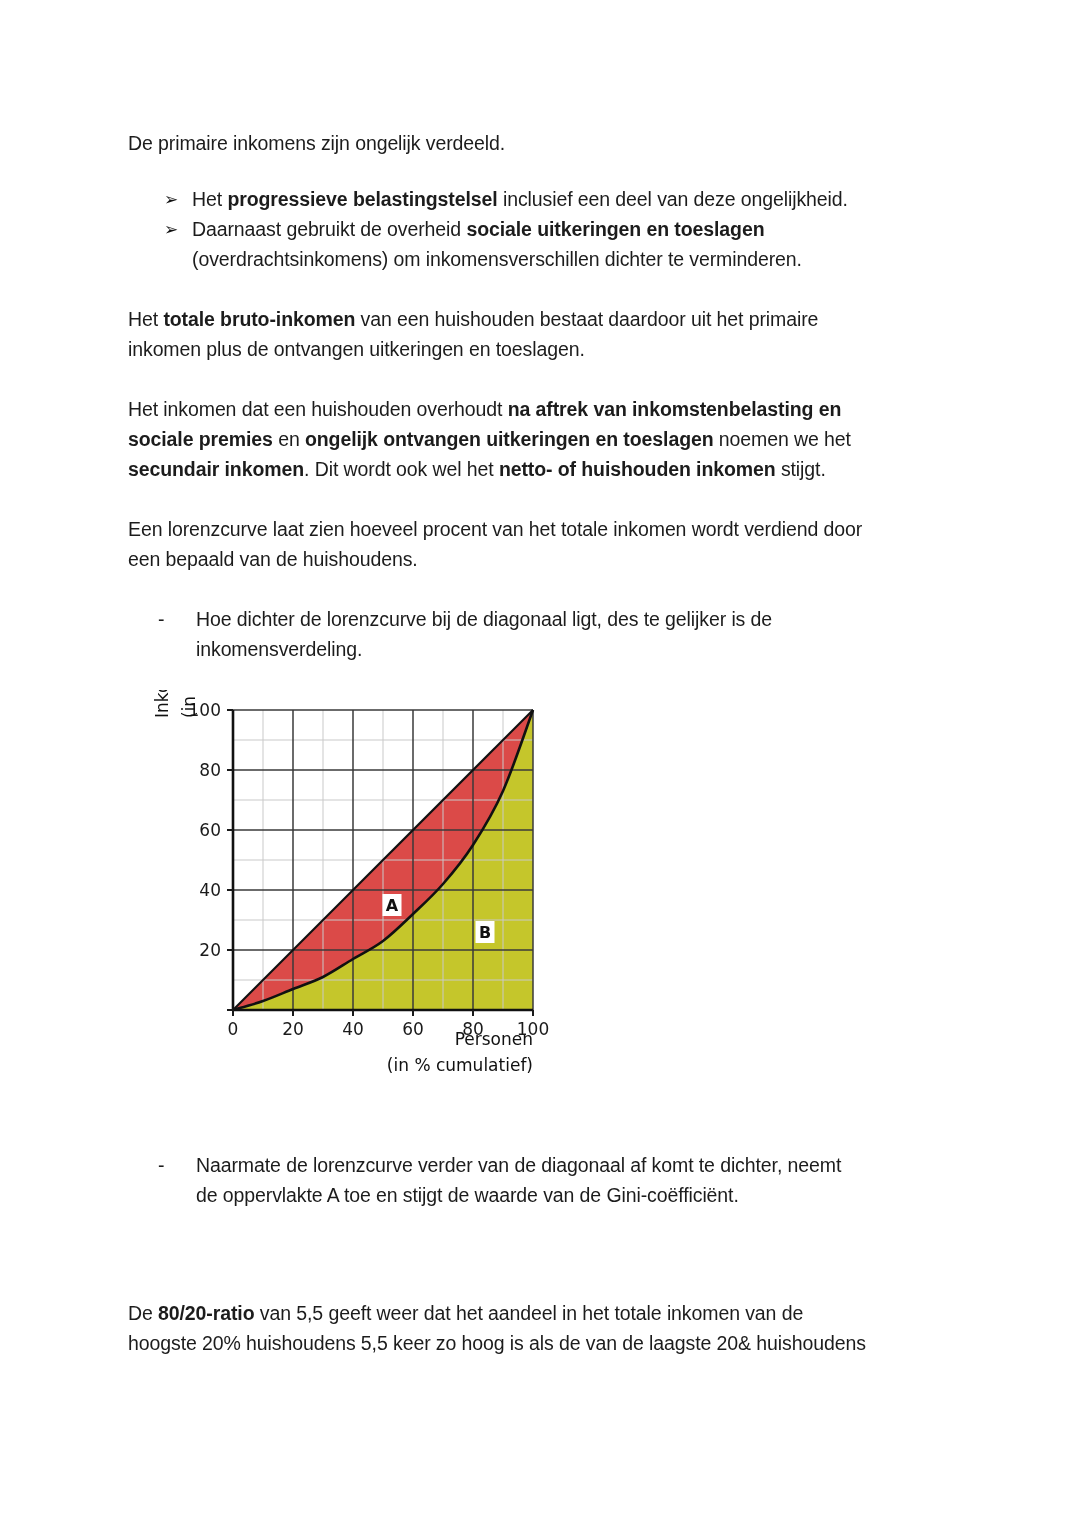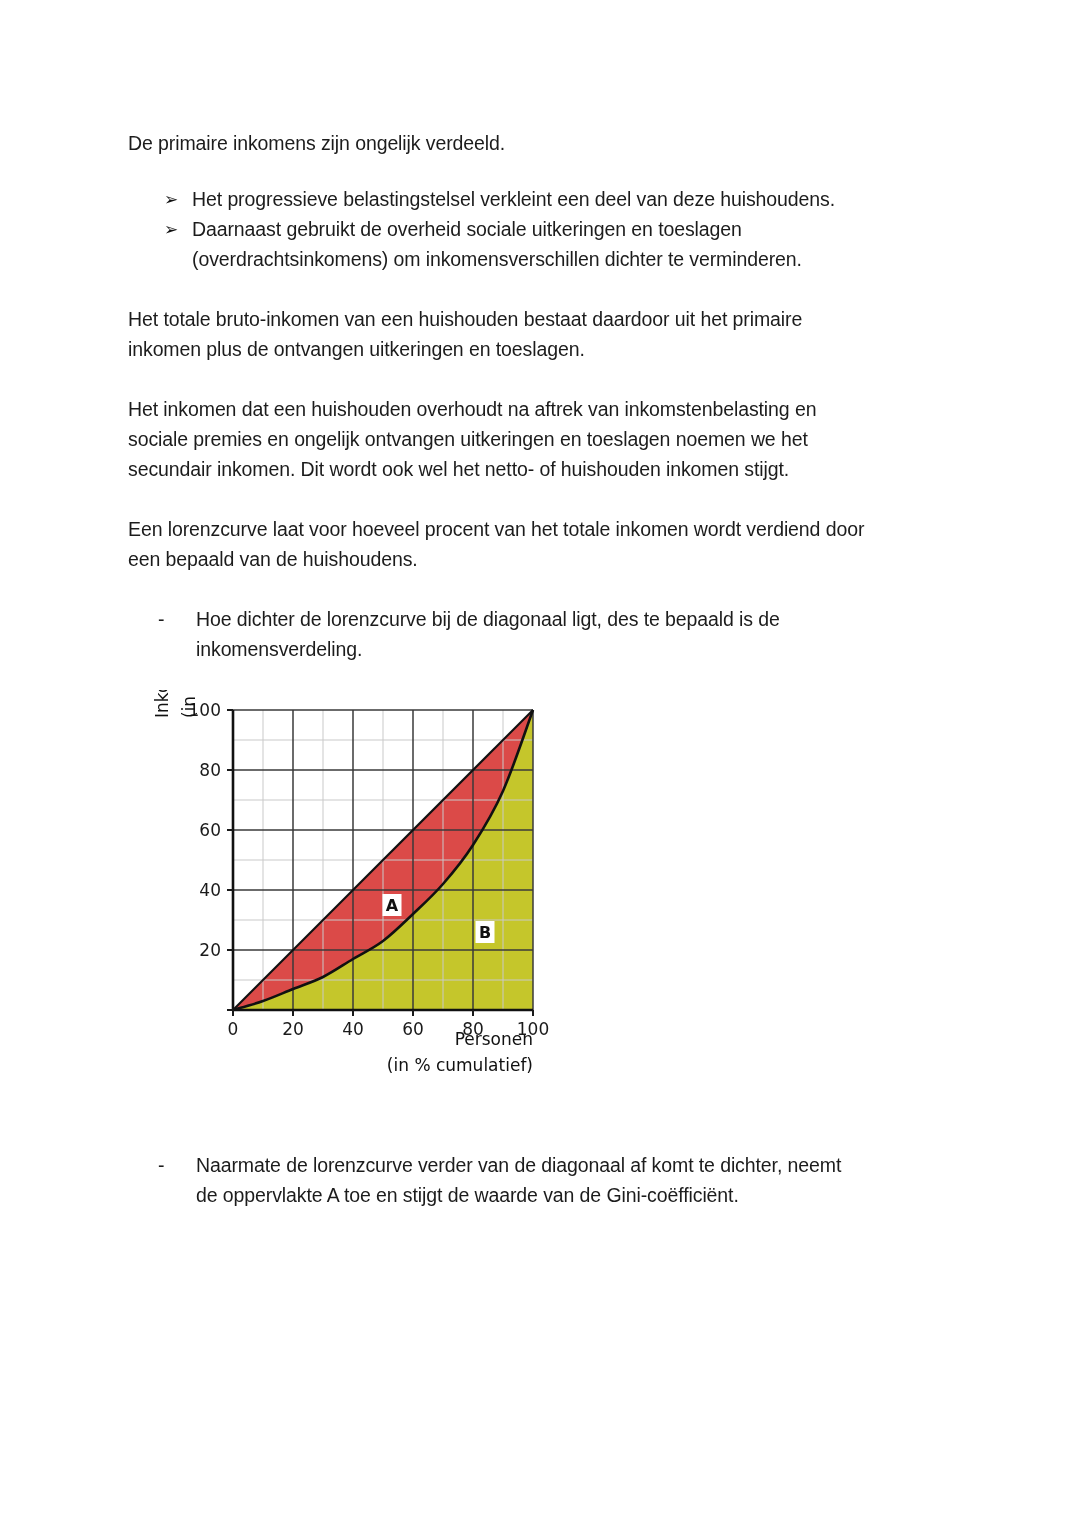--- a/index.html
+++ b/index.html
@@ -67,21 +67,21 @@
     left: 30px;
     top: 0px;
     font-size: 19.5px;
     line-height: 30px;
     color: #1c1c1c;
   }
   ul.list.dash li {
     padding-left: 68px;
   }
 
-  b, strong { font-weight: 400; margin-top: 44px; }
+  b, strong { font-weight: 700; margin-top: 44px; }
 
   
   .figure {
     position: relative;
     width: 440px;
     height: 400px;
     margin-left: 10px;
   }
   .figure svg { display: block; }
 </style>
@@ -90,46 +90,46 @@
 
 <div class="page">
 
   <p class="para">De primaire inkomens zijn ongelijk verdeeld.</p>
 
   <div class="gap-sm"></div>
 
   <ul class="list arrow">
     <li>
       <span class="bullet">➢</span>
-      <span><span>Het </span><b>progressieve belastingstelsel</b><span> verkleint een deel van deze huishoudens.</span></span>
+      <span><span>Het </span><b>progressieve belastingstelsel</b><span> inclusief een deel van deze ongelijkheid.</span></span>
     </li>
     <li>
       <span class="bullet">➢</span>
       <span><span>Daarnaast gebruikt de overheid </span><b>sociale uitkeringen en toeslagen</b><span> (overdrachtsinkomens) om inkomensverschillen dichter te verminderen.</span></span>
     </li>
   </ul>
 
   <div class="gap-md"></div>
 
   <p class="para"><span>Het </span><b>totale bruto-inkomen</b><span> van een huishouden bestaat daardoor uit het primaire inkomen plus de ontvangen uitkeringen en toeslagen.</span></p>
 
   <div class="gap-md"></div>
 
   <p class="para"><span>Het inkomen dat een huishouden overhoudt </span><b>na aftrek van inkomstenbelasting en sociale premies</b><span> en </span><b>ongelijk ontvangen uitkeringen en toeslagen</b><span> noemen we het </span><b>secundair inkomen</b><span>. Dit wordt ook wel het </span><b>netto- of huishouden inkomen</b><span> stijgt.</span></p>
 
   <div class="gap-md"></div>
 
-  <p class="para">Een lorenzcurve laat voor hoeveel procent van het totale inkomen wordt verdiend door een bepaald van de huishoudens.</p>
+  <p class="para">Een lorenzcurve laat zien hoeveel procent van het totale inkomen wordt verdiend door een bepaald van de huishoudens.</p>
 
   <div class="gap-md"></div>
 
   <ul class="list dash">
     <li>
       <span class="bullet">-</span>
-      <span>Hoe dichter de lorenzcurve bij de diagonaal ligt, des te bepaald is de inkomensverdeling.</span>
+      <span>Hoe dichter de lorenzcurve bij de diagonaal ligt, des te gelijker is de inkomensverdeling.</span>
     </li>
   </ul>
 
   <div style="height:26px"></div>
 
   <div class="figure">
     <svg id="lorenz-svg" width="440" height="400" viewBox="0 0 440 400" xmlns="http://www.w3.org/2000/svg">
 
       <rect id="plot-bg" x="95" y="20" width="300" height="300" fill="#ffffff"></rect>
 
@@ -224,14 +224,15 @@
 
   <ul class="list dash">
     <li>
       <span class="bullet">-</span>
       <span>Naarmate de lorenzcurve verder van de diagonaal af komt te dichter, neemt de oppervlakte A toe en stijgt de waarde van de Gini-coëfficiënt.</span>
     </li>
   </ul>
 
   <div style="height:88px"></div>
 
+  <p class="para"><span>De </span><b>80/20-ratio</b><span> van 5,5 geeft weer dat het aandeel in het totale inkomen van de hoogste 20% huishoudens 5,5 keer zo hoog is als de van de laagste 20&amp; huishoudens</span></p>
 
 </div>
 
 </body></html>

